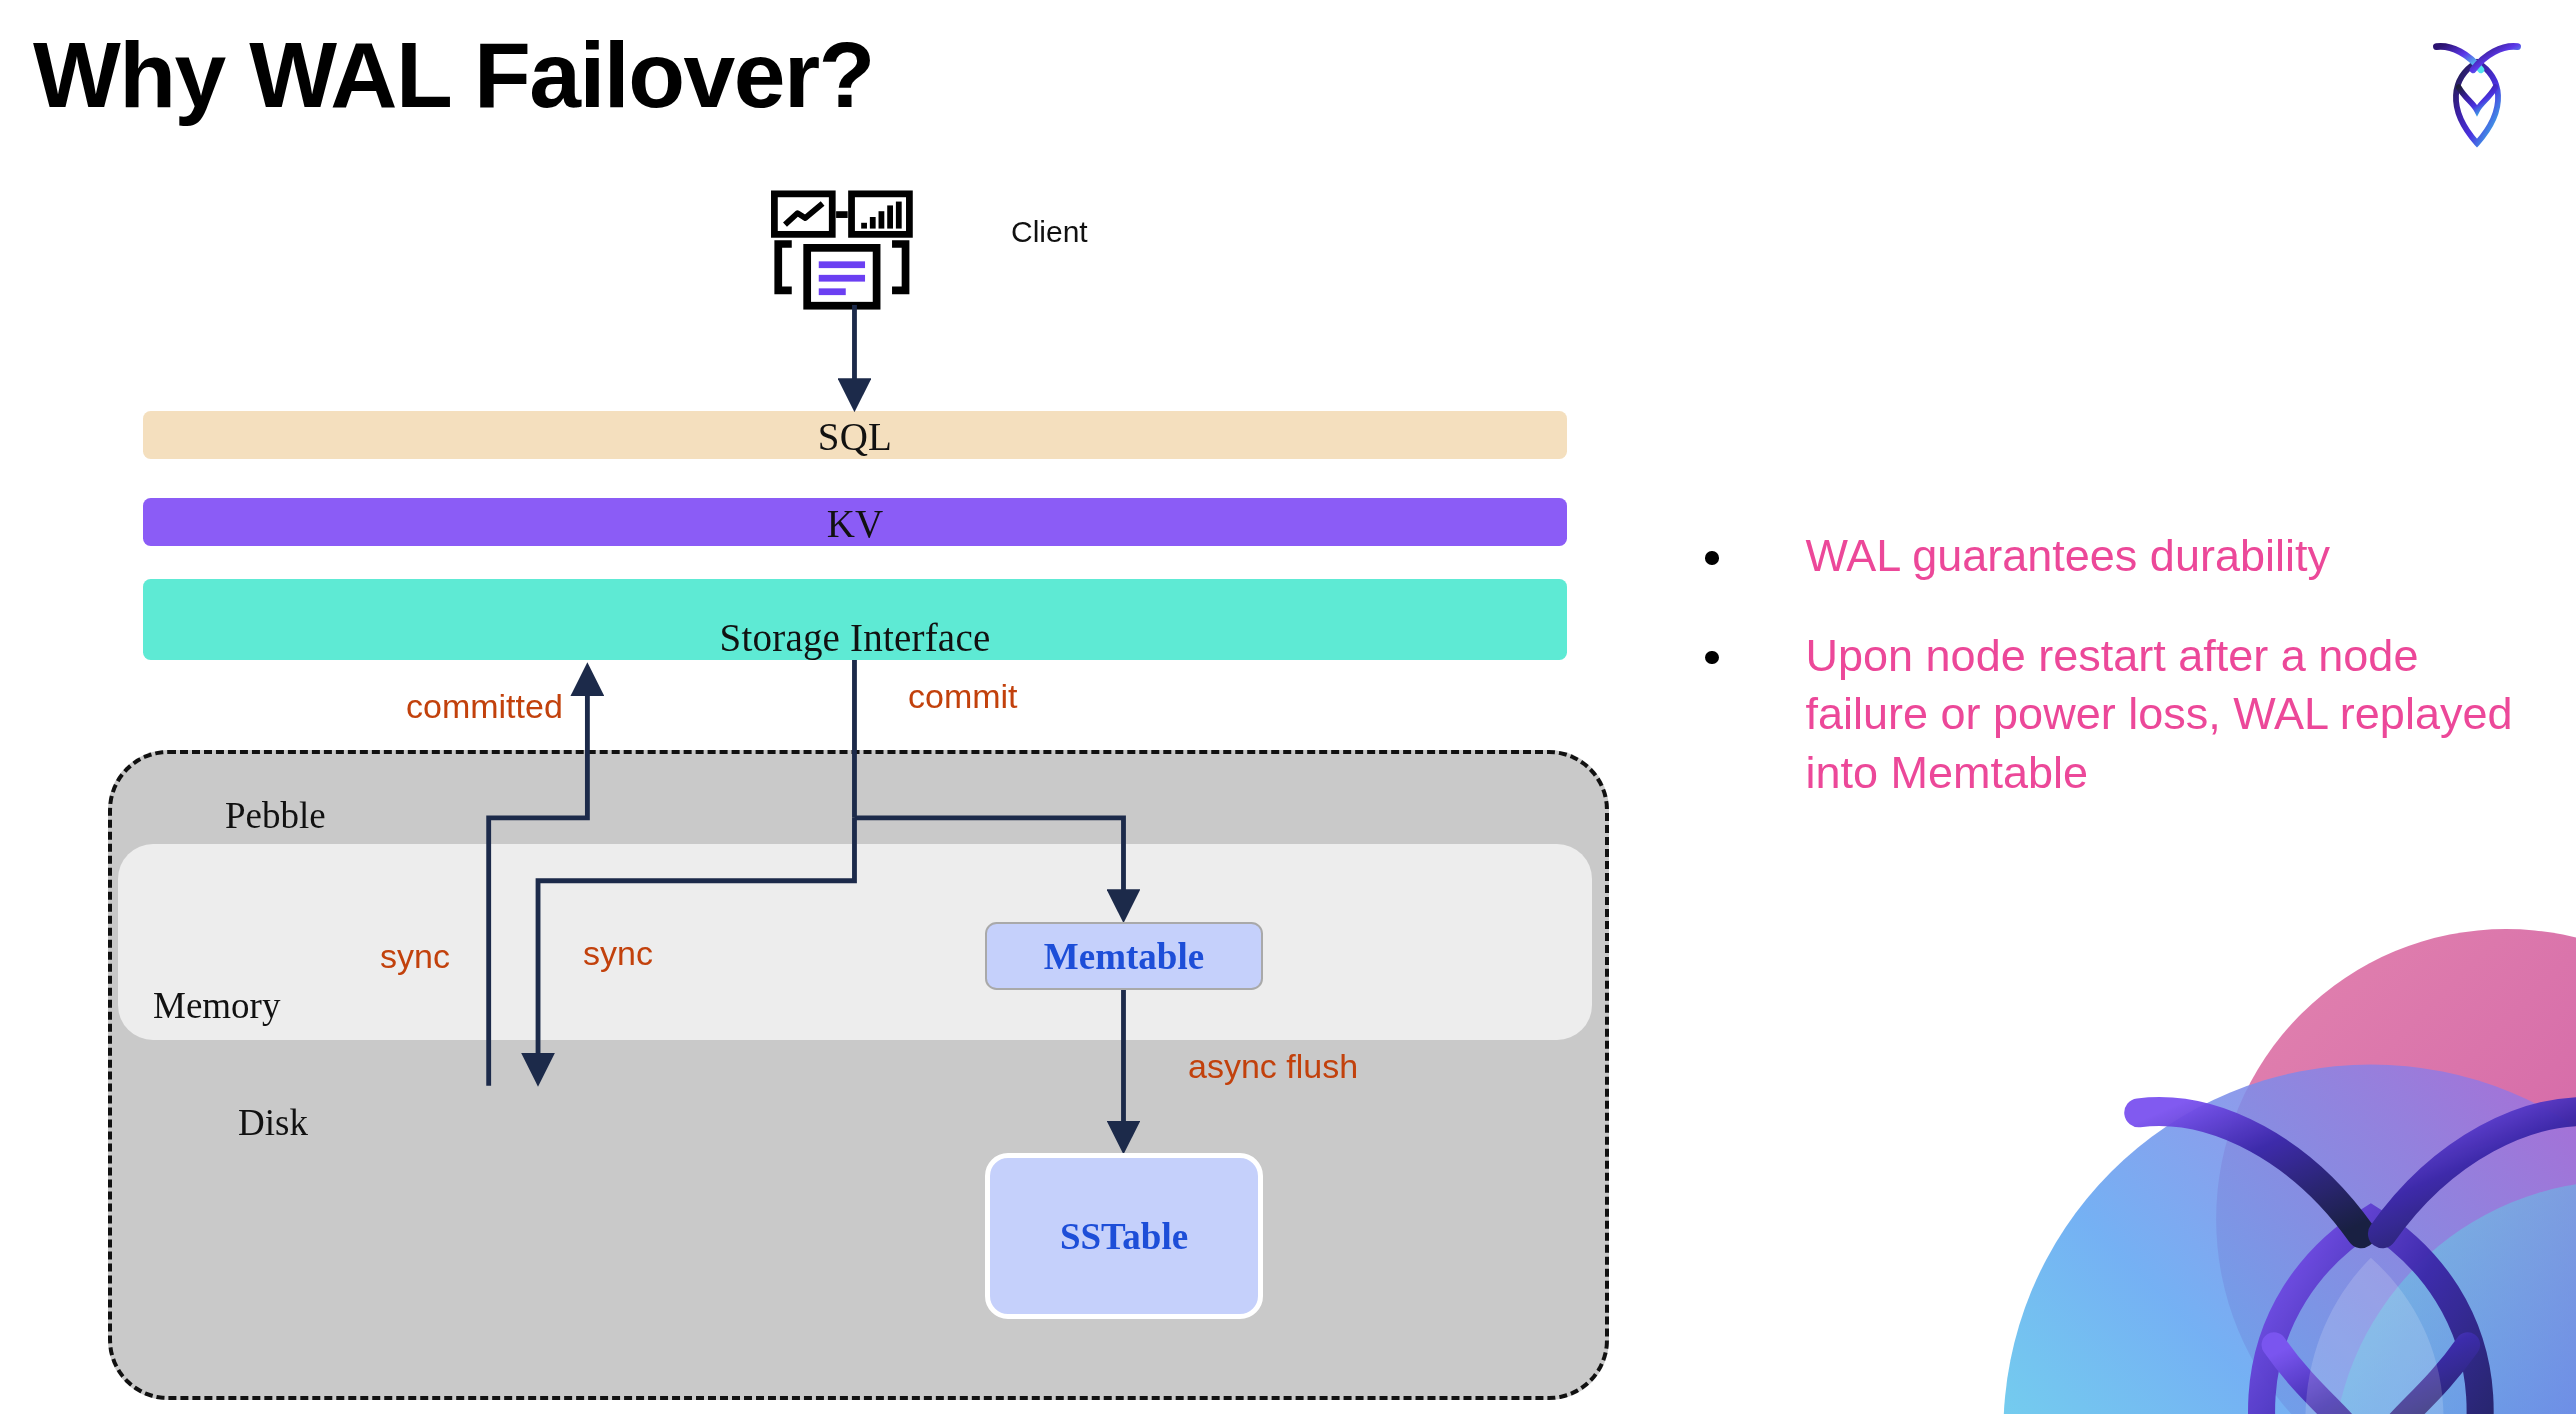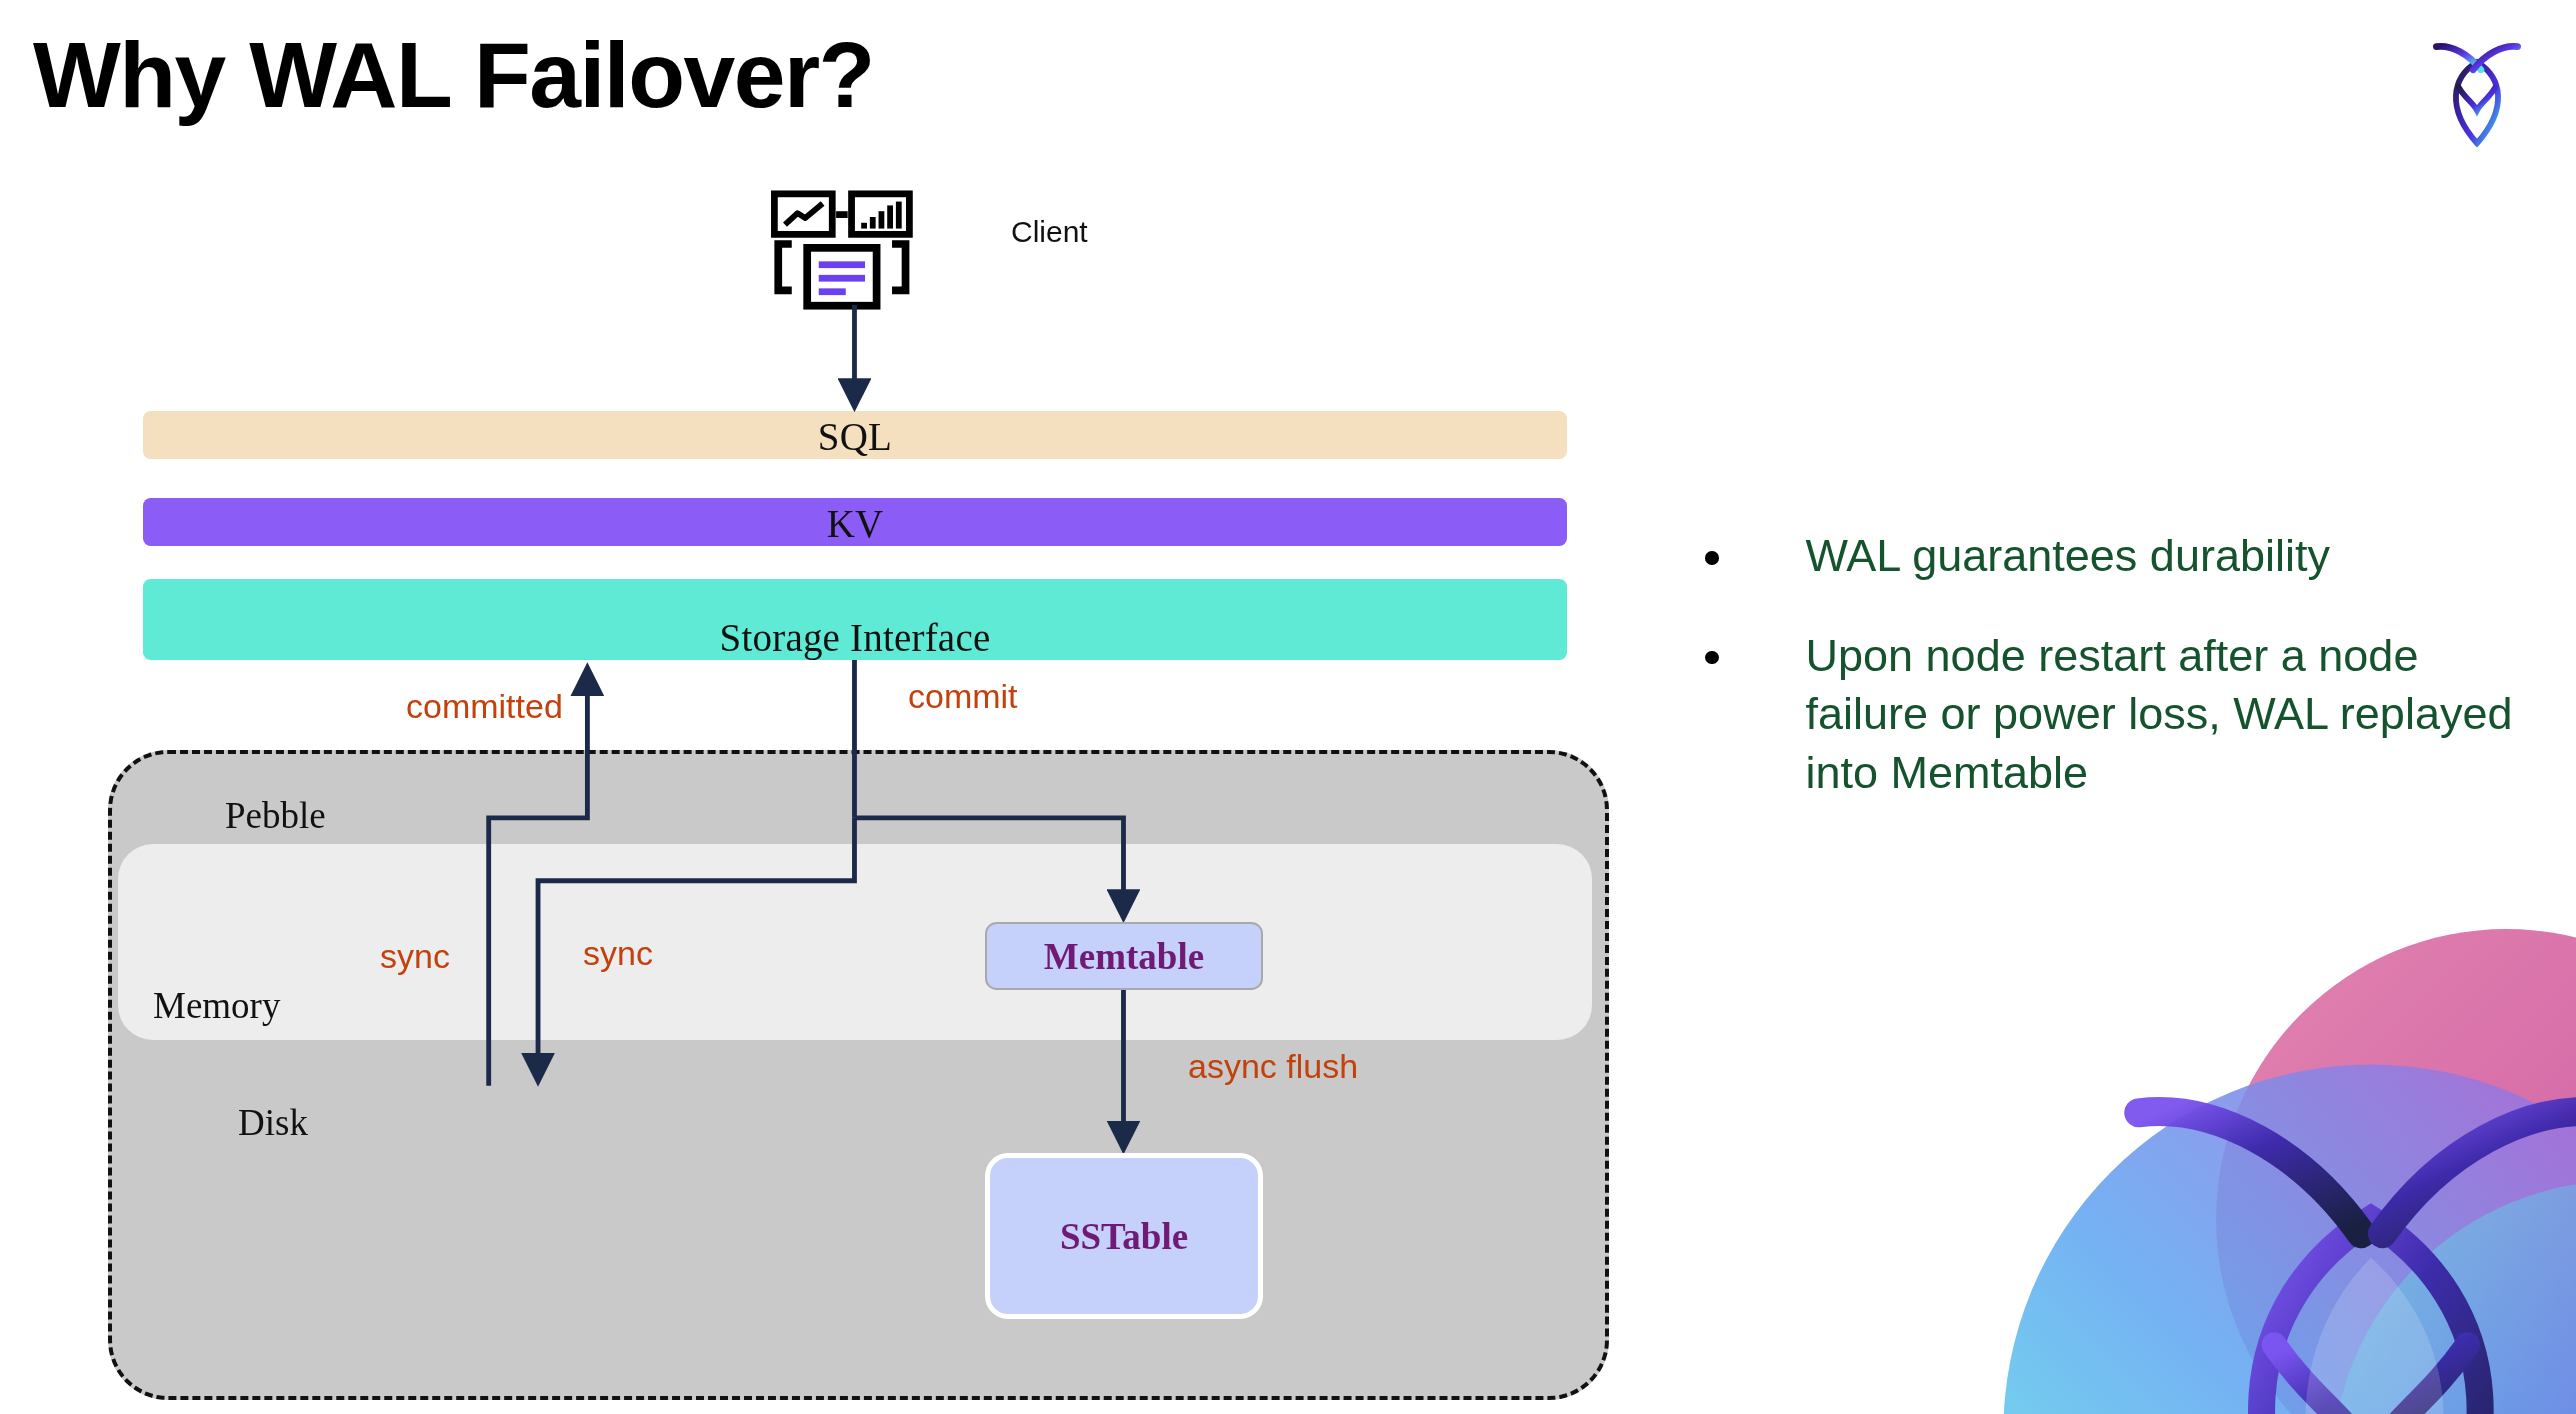--- a/index.html
+++ b/index.html
@@ -64,21 +64,21 @@
   }
   #label-pebble{left:225px; top:794px;}
   #label-memory{left:153px; top:984px;}
   #label-disk{left:208px; top:1101px;margin-left:30px;}
 
   
   .entity{
     position:absolute; background:#c5d0fb;
     display:flex; align-items:center; justify-content:center;
     font-family:"Liberation Serif", serif; font-weight:bold;
-    color:#701a75; box-sizing:border-box; text-align:center;
+    color:#1d4ed8; box-sizing:border-box; text-align:center;
   }
   #box-memtable{
     left:985px; top:922px; width:278px; height:68px;
     border:2.9px solid #a9a9a9; border-radius:11.6px; font-size:37px;
   }
   #box-wal{
     left:448px; top:1086px; width:181px; height:169px;
     border:5.8px solid #ffffff; border-radius:21px; font-size:37px;
   }
   #box-sstable{
@@ -99,21 +99,21 @@
 
   
   #bullets{position:absolute; left:1705px; top:527px; width:813px;}
   .bullet-row{display:flex; align-items:flex-start; margin-bottom:41px;}
   .bullet-dot{
     flex:0 0 auto; width:13.5px; height:13.5px; border-radius:50%;
     background:#000; margin-top:24px; margin-right:87px;
   }
   .bullet-text{
     font-family:"Liberation Sans", sans-serif;
-    font-size:45px; line-height:1.3; color:#14532d;
+    font-size:45px; line-height:1.3; color:#ec4899;
   }
 </style>
 </head>
 <body>
 
 <div id="slide">
 
   <div id="title">Why WAL Failover?</div>
 
   <svg id="brand-logo" viewBox="0 0 120 130">

